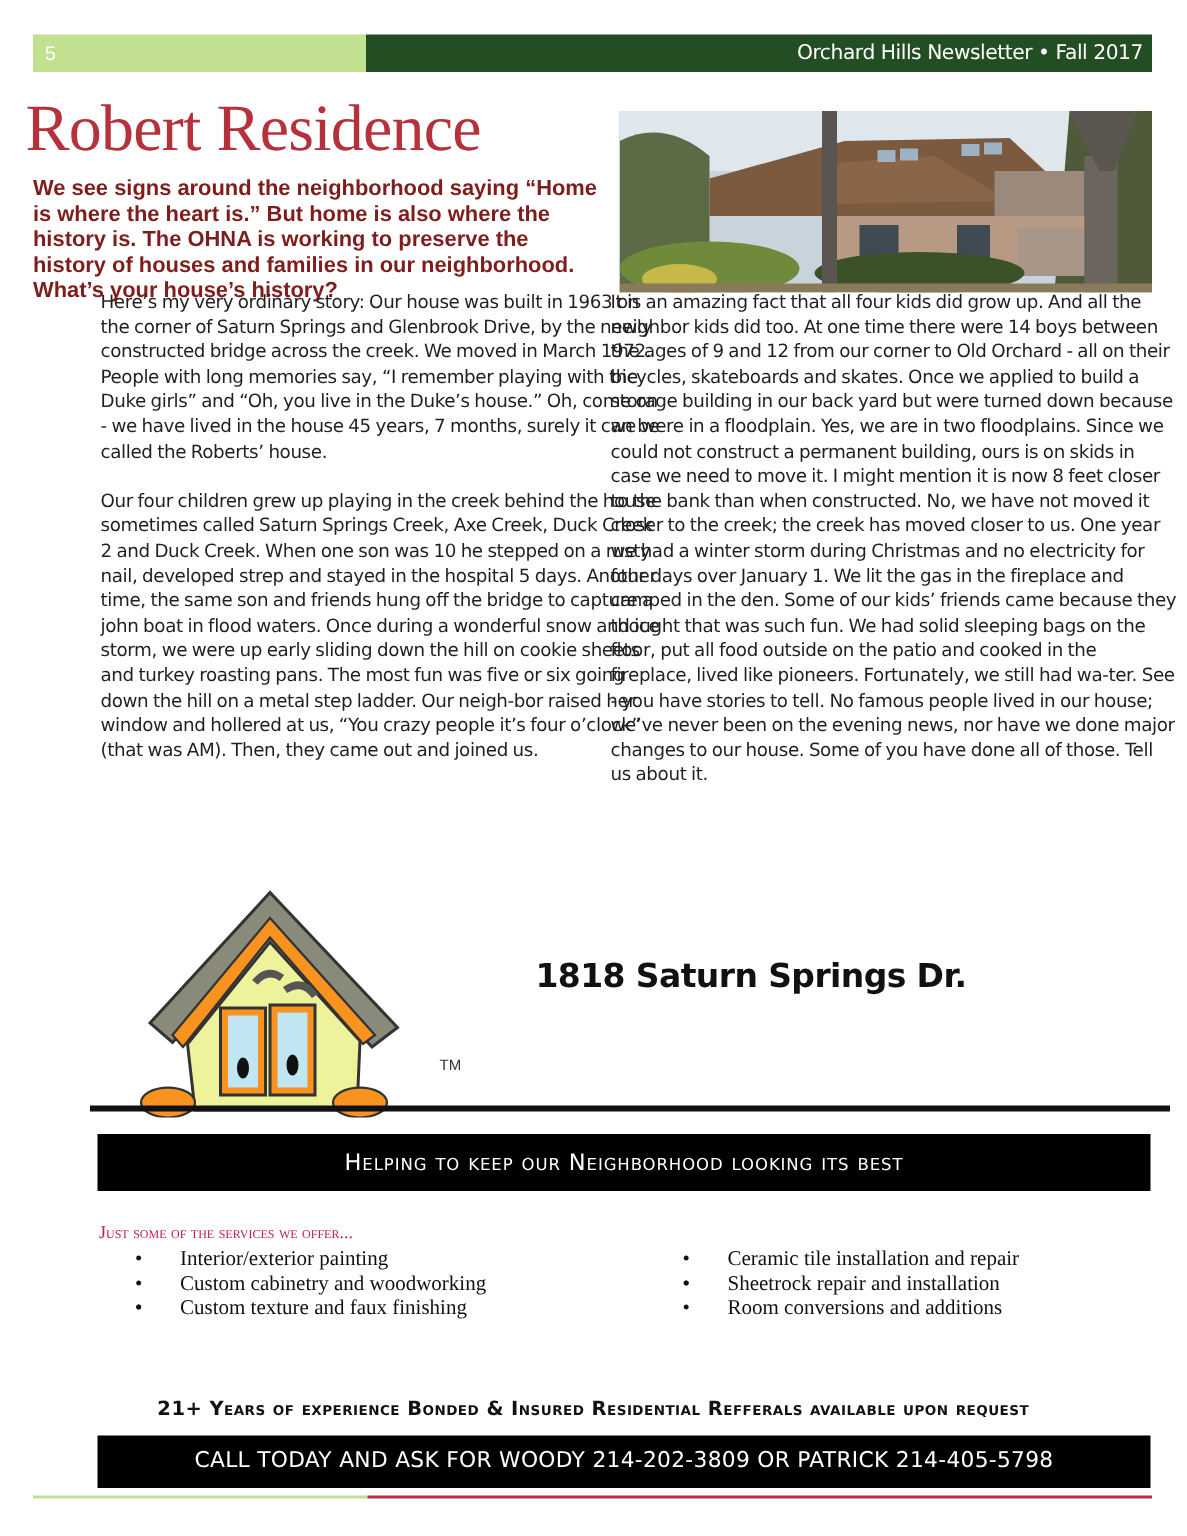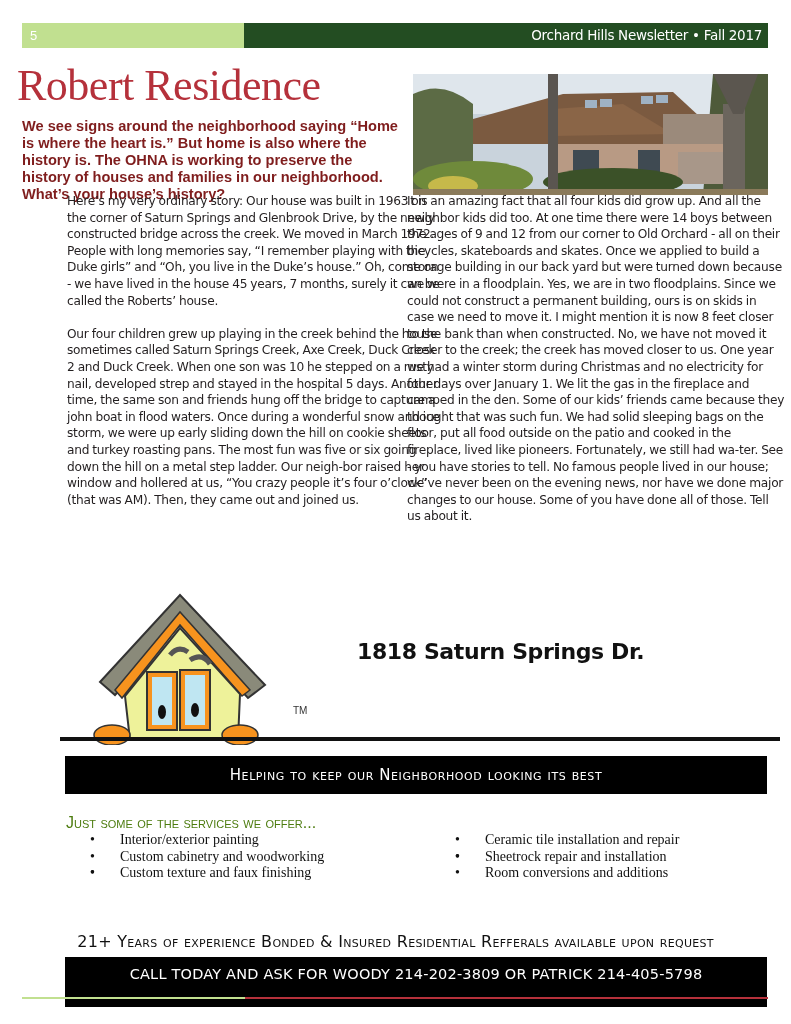--- a/index.html
+++ b/index.html
@@ -28,30 +28,30 @@
   .col p { margin-bottom: 16.6px; }
 
   
   .ad-house { position: absolute; left: 70px; top: 590px; width: 260px; height: 155px; }
   .ad-rule { position: absolute; left: 60px; top: 737px; width: 720px; height: 4px; background: #111111; }
   .ad-company { position: absolute; left: 357px; top: 637px; font-family: "DejaVu Sans", sans-serif; font-weight: bold; font-size: 22px; line-height: 29px; color: #111111; letter-spacing: -0.4px; }
   .tm { position: absolute; left: 293px; top: 705px; font-size: 10px; color: #333; font-family: "Liberation Sans", sans-serif; }
 
   .tagline-bar { position: absolute; left: 65px; top: 756px; width: 702px; height: 38px; background: #000000; color: #ffffff; text-align: center; line-height: 38px; font-family: "DejaVu Sans", sans-serif; font-size: 15px; font-variant: small-caps; letter-spacing: 0.6px; }
 
-  .services-head { position: absolute; left: 66px; top: 814px; font-family: Liberation Sans, sans-serif; font-size: 16px; font-variant: small-caps; color: #4d7c0f; }
+  .services-head { position: absolute; left: 66px; top: 814px; font-family: Liberation Serif, serif; font-size: 12px; font-variant: small-caps; color: #be185d; }
   .services-list { position: absolute; font-family: "Liberation Serif", serif; font-size: 14px; line-height: 16.5px; color: #111; list-style: none; }
   .services-list li { position: relative; padding-left: 30px; }
   .services-list li .bullet { position: absolute; left: 0; top: 0; }
   .services-left { left: 90px; top: 832px; width: 330px; }
   .services-right { left: 455px; top: 832px; width: 330px; }
 
-  .credentials { position: absolute; left: 0; top: 932px; width: 791px; text-align: center; font-family: "DejaVu Sans", sans-serif; font-size: 16px; font-variant: small-caps; letter-spacing: 0.3px; color: #111; }
+  .credentials { position: absolute; left: 0; top: 932px; width: 791px; text-align: center; font-family: "DejaVu Sans", sans-serif; font-size: 13px; font-variant: small-caps; letter-spacing: 0.3px; color: #111; font-weight: bold; }
 
-  .call-bar { position: absolute; left: 65px; top: 957px; width: 702px; height: 50px; background: #000000; color: #ffffff; text-align: center; line-height: 35px; font-family: "DejaVu Sans", sans-serif; font-size: 14.5px; letter-spacing: 0.2px; }
+  .call-bar { position: absolute; left: 65px; top: 957px; width: 702px; height: 35px; background: #000000; color: #ffffff; text-align: center; line-height: 35px; font-family: "DejaVu Sans", sans-serif; font-size: 14.5px; letter-spacing: 0.2px; }
 
   .footer-rule-green { position: absolute; left: 22px; top: 997px; width: 223px; height: 2px; background: #c1e090; }
   .footer-rule-red { position: absolute; left: 245px; top: 997px; width: 523px; height: 2px; background: #b5313b; }
 </style>
 </head>
 <body>
 
 <div class="header-bar">
   <div class="header-left">5</div>
   <div class="header-right">Orchard Hills Newsletter • Fall 2017</div>

